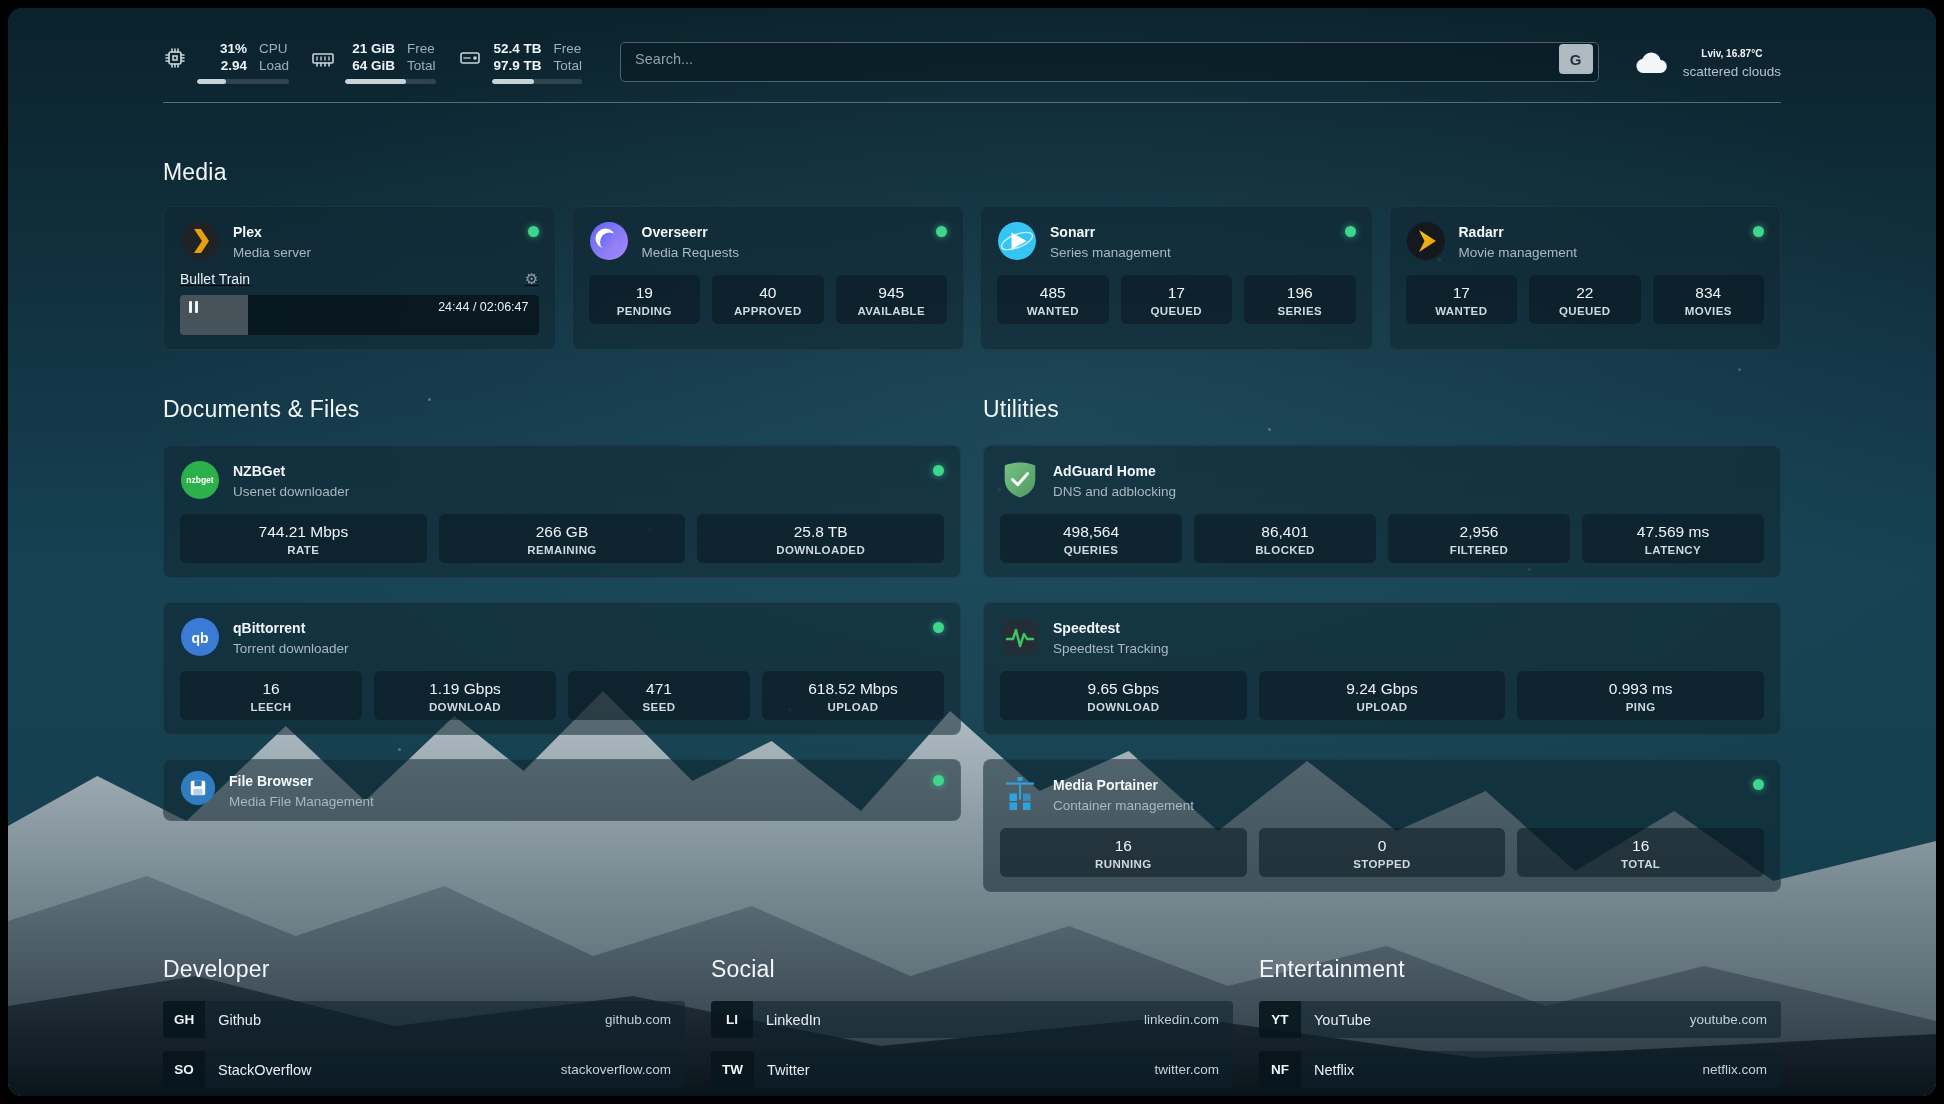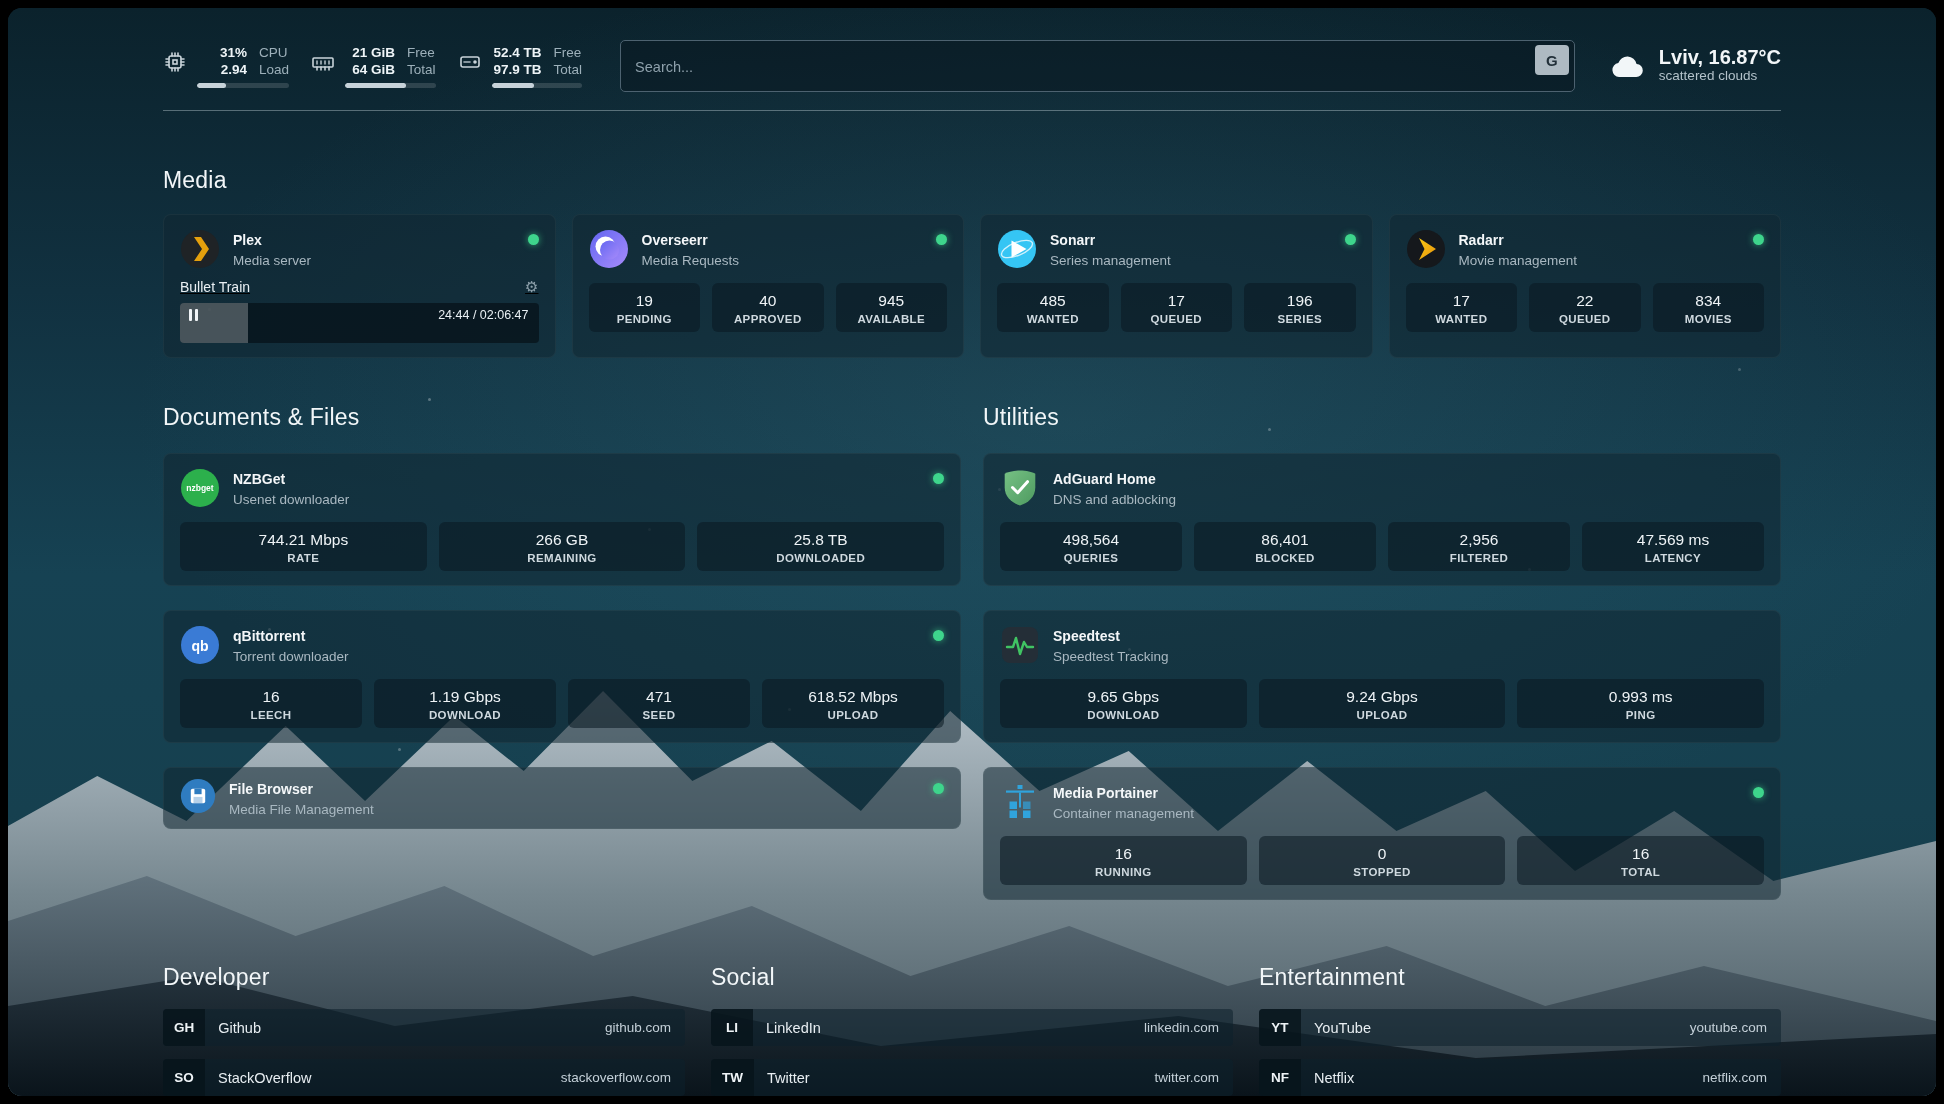--- a/index.html
+++ b/index.html
@@ -30,30 +30,30 @@
   .res-widget { display:flex; align-items:flex-start; margin-right:22px; }
   .res-icon { width:24px; height:24px; margin:6px 10px 0 0; flex:none; }
   .res-icon svg { width:24px; height:24px; display:block; }
   .res-rows { display:flex; gap:12px; }
   .res-col { display:flex; flex-direction:column; font-size:13.5px; line-height:17px; }
   .res-col.values { align-items:flex-end; color:#eef4f7; font-weight:700; min-width:50px; }
   .res-col.labels { align-items:flex-start; color:#9db0ba; }
   .bar { margin-top:5px; height:5px; border-radius:3px; background:rgba(255,255,255,0.14); overflow:hidden; width:100%; }
   .bar .fill { height:100%; background:#c7d2d9; border-radius:3px; }
 
-  .search { flex:1; display:flex; align-items:flex-end; margin:0 34px 0 16px; height:52px;
-    background:rgba(9,24,32,0.55); border:1px solid #4d6270; border-radius:5px; padding:0 5px 16px 14px; }
+  .search { flex:1; display:flex; align-items:center; margin:0 34px 0 16px; height:40px;
+    background:rgba(9,24,32,0.55); border:1px solid #4d6270; border-radius:5px; padding:0 5px 6px 14px; }
   .search input { flex:1; background:transparent; border:none; outline:none; color:#e2eaef; font-size:14.5px; font-family:"Liberation Sans",sans-serif; }
   .search input::placeholder { color:#8ea0ab; }
   .search-provider { width:34px; height:30px; border:none; border-radius:4px; background:#aebac2; color:#223039;
     font-weight:700; font-size:15px; cursor:pointer; font-family:"Liberation Sans",sans-serif; }
 
   .weather { display:flex; align-items:center; gap:12px; }
   .weather-icon svg { width:38px; height:30px; display:block; }
-  .weather-loc { color:#f2f6f8; font-size:20px; font-weight:600; line-height:19px;text-align:center; }
+  .weather-loc { color:#f2f6f8; font-size:10px; font-weight:600; line-height:19px;text-align:center; }
   .weather-cond { color:#b3c2ca; font-size:13.5px; line-height:17px; }
 
   .divider { margin-top:18px; border:none; border-top:1px solid rgba(210,225,232,0.38); }
 
   
   .section-title { color:#f2f6f8; font-size:23px; font-weight:400; letter-spacing:.2px; }
   .media-section { margin-top:56px; }
   .media-grid { margin-top:20px; display:grid; grid-template-columns:repeat(4,1fr); gap:16px; }
 
   .card { background:rgba(16,38,49,0.55); border:1px solid rgba(255,255,255,0.045); border-radius:8px;

